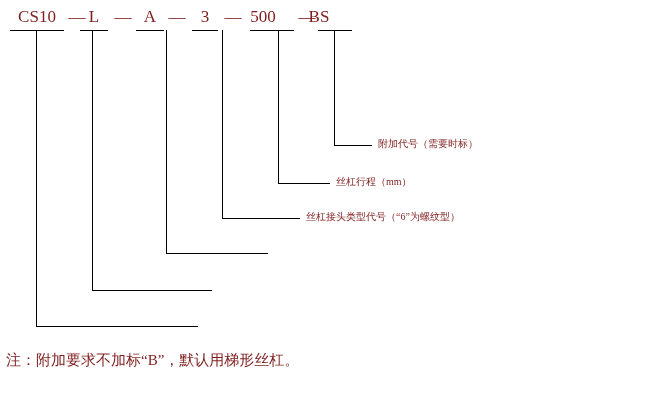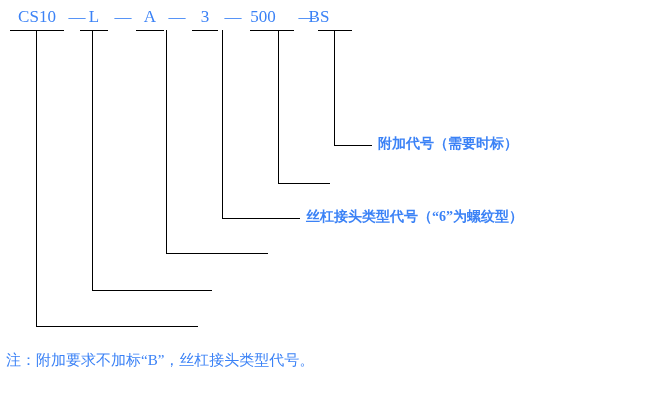--- a/index.html
+++ b/index.html
@@ -6,21 +6,21 @@
     margin: 0;
     padding: 0;
     background: #ffffff;
   }
   #root {
     position: relative;
     width: 650px;
     height: 419px;
     background: #ffffff;
     font-family: "Liberation Serif", serif;
-    color: #3b82f6;
+    color: #7f1d1d;
     overflow: hidden;
   }
 
   
   .code-row {
     position: absolute;
     left: 0;
     top: 6px;
     width: 650px;
     height: 26px;
@@ -57,24 +57,23 @@
   }
   
   .hline {
     position: absolute;
     height: 0;
     border-top: 1.4px solid #000;
   }
 
   .label {
     position: absolute;
-    font-size: 14px;
+    font-size: 10px;
     line-height: 18px;
     white-space: nowrap;
-    font-weight: bold;
   }
 
   .note {
     position: absolute;
     left: 6px;
     top: 350px;
     font-size: 15px;
     line-height: 20px;
     white-space: nowrap;
   }
@@ -104,29 +103,30 @@
   <div class="underline" style="left:192px;top:30px;width:26px;"></div>
   <div class="underline" style="left:250px;top:30px;width:44px;"></div>
   <div class="underline" style="left:318px;top:30px;width:34px;"></div>
 
   <div class="vline" style="left:334px;top:30px;height:115px;"></div>
   <div class="hline" style="left:334px;top:145px;width:38px;"></div>
   <div class="label" style="left:378px;top:135px;">附加代号（需要时标）</div>
 
   <div class="vline" style="left:278px;top:30px;height:153px;"></div>
   <div class="hline" style="left:278px;top:183px;width:52px;"></div>
+  <div class="label" style="left:336px;top:173px;">丝杠行程（mm）</div>
 
   <div class="vline" style="left:222px;top:30px;height:188px;"></div>
   <div class="hline" style="left:222px;top:218px;width:78px;"></div>
   <div class="label" style="left:306px;top:208px;">丝杠接头类型代号（“6”为螺纹型）</div>
 
   <div class="vline" style="left:166px;top:30px;height:223px;"></div>
   <div class="hline" style="left:166px;top:253px;width:102px;"></div>
 
   <div class="vline" style="left:92px;top:30px;height:260px;"></div>
   <div class="hline" style="left:92px;top:290px;width:120px;"></div>
 
   <div class="vline" style="left:36px;top:30px;height:296px;"></div>
   <div class="hline" style="left:36px;top:326px;width:162px;"></div>
 
-  <div class="note">注：附加要求不加标“B”，丝杠接头类型代号。</div>
+  <div class="note">注：附加要求不加标“B”，默认用梯形丝杠。</div>
 
 </div>
 
 </body></html>

